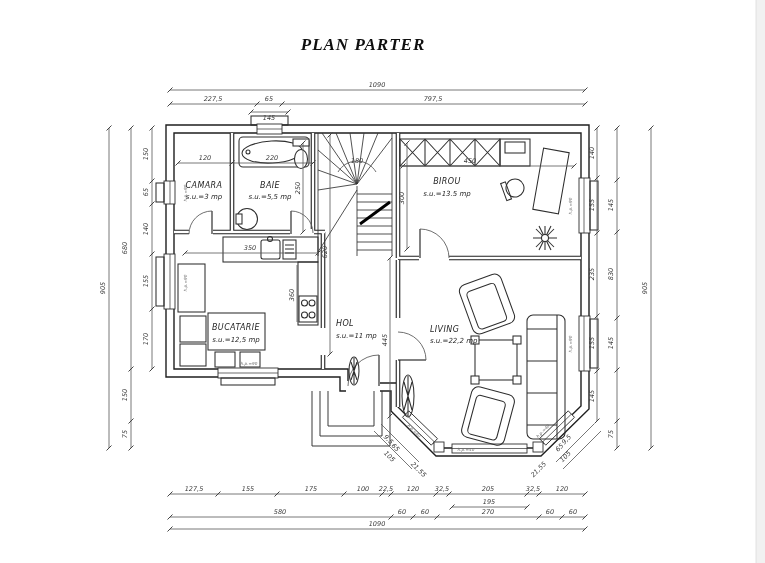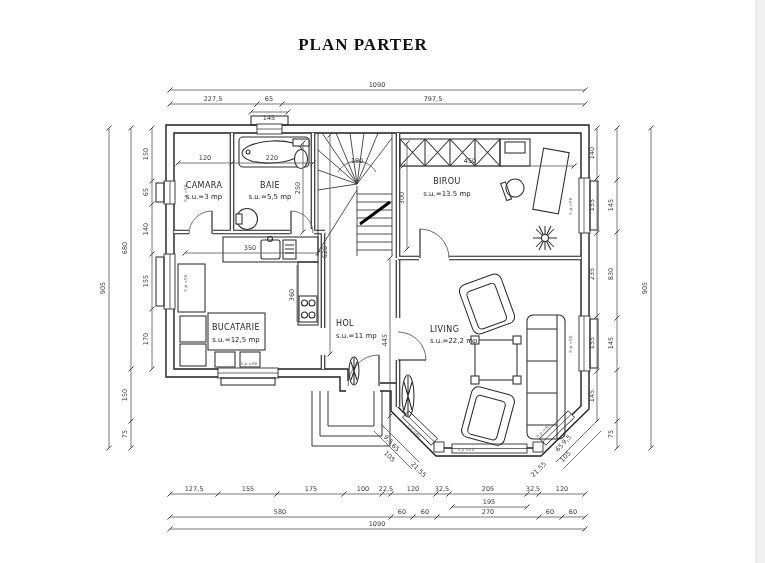--- a/index.html
+++ b/index.html
@@ -1,17 +1,17 @@
 <!DOCTYPE html>
 <html><head>
 <meta charset="utf-8">
 <style>
   html,body{margin:0;padding:0;background:#fff;}
   .stage{position:relative;width:765px;height:563px;background:#ffffff;overflow:hidden;
-         font-family:"DejaVu Sans",sans-serif;}
+         font-family:"DejaVu Sans",sans-serif;font-style:italic;}
   svg{position:absolute;left:0;top:0;}
   text{fill:#2f2f2f;}
   .dim{font-size:6.5px;text-anchor:middle;fill:#3a3a3a;}
   .idim{font-size:6.5px;text-anchor:middle;fill:#3a3a3a;}
   .hp{font-size:4.2px;text-anchor:middle;fill:#6a6a6a;}
   .room{font-size:8px;text-anchor:middle;fill:#1f1f1f;letter-spacing:.4px;}
   .area{font-size:7px;text-anchor:middle;fill:#1f1f1f;}
   .ls{text-anchor:start;}
   .title{font-family:"Liberation Serif","DejaVu Serif",serif;font-weight:bold;
          font-size:17px;letter-spacing:1px;text-anchor:middle;fill:#101010;}

